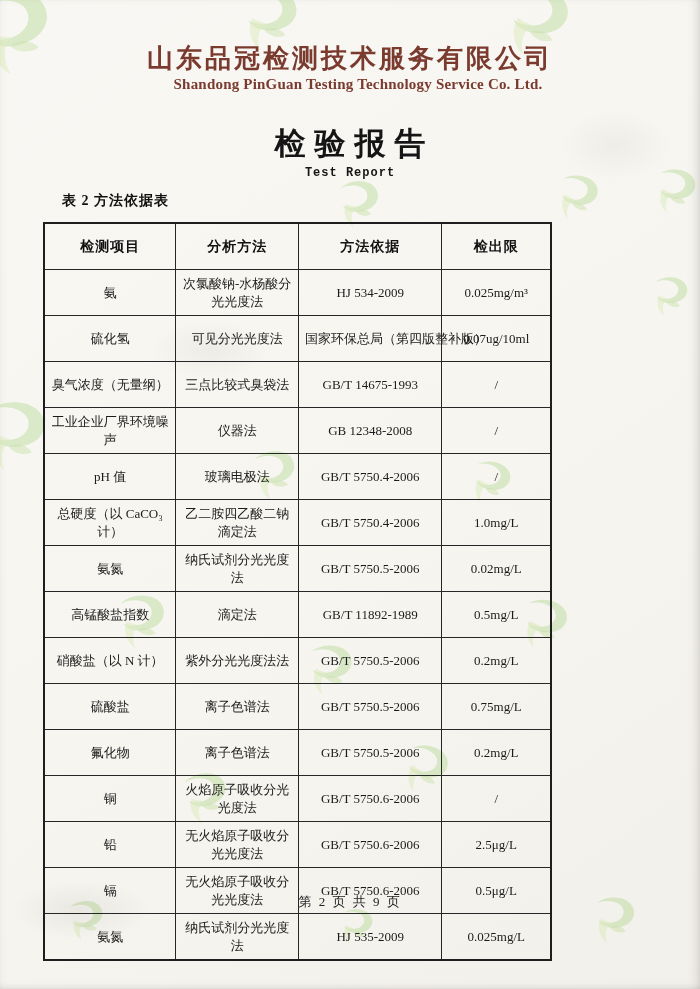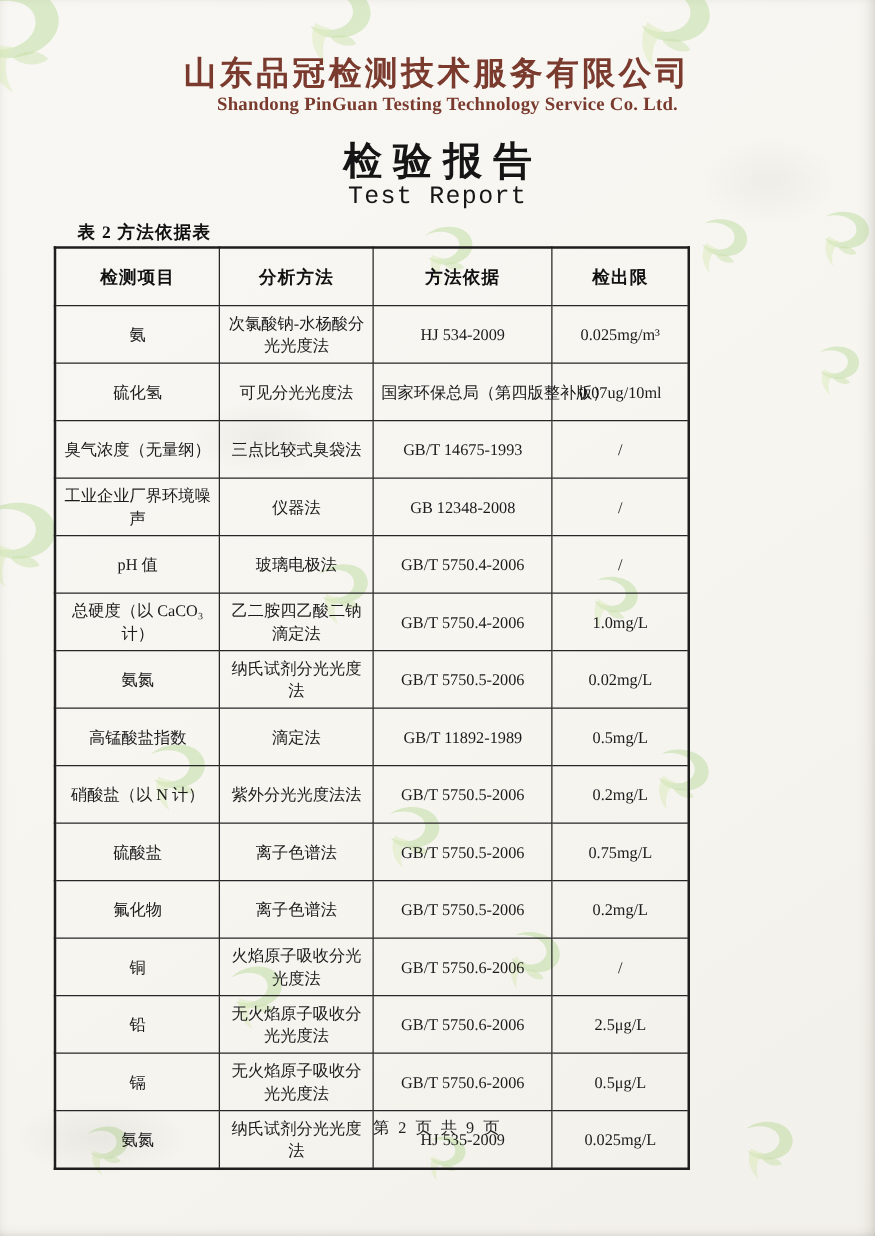--- a/index.html
+++ b/index.html
@@ -30,30 +30,30 @@
   .company-zh {
     font-size:26px; font-weight:bold; letter-spacing:3px;
     line-height:30px;
   }
   .company-en {
     font-size:15px; font-weight:bold; letter-spacing:.2px;
     line-height:19px; margin-top:1px;
   }
   .report-zh {
     font-size:31px; font-weight:800; letter-spacing:9px;
-    line-height:36px; margin-top:17px; color:#151515; text-indent:9px;
+    line-height:36px; margin-top:32px; color:#151515; text-indent:9px;
   }
   .report-en {
     font-family:"Liberation Mono","DejaVu Sans Mono",monospace;
-    font-size:20px; font-weight:normal; letter-spacing:1px;
+    font-size:12px; font-weight:bold; letter-spacing:1px;
     line-height:20px; margin-top:1px; color:#161616;
   }
 
   .caption {
-    margin:9px 0 2px 62px;
+    margin:9px 0 12px 62px;
     font-size:14px; font-weight:bold; letter-spacing:1px; color:#111;
   }
 
   table.method-table {
     width:509px; margin:0 auto 0 43px;
     border-collapse:collapse; table-layout:fixed;
     border:2.5px solid #1e1e1e;
     background:transparent;
   }
   .method-table th, .method-table td {

